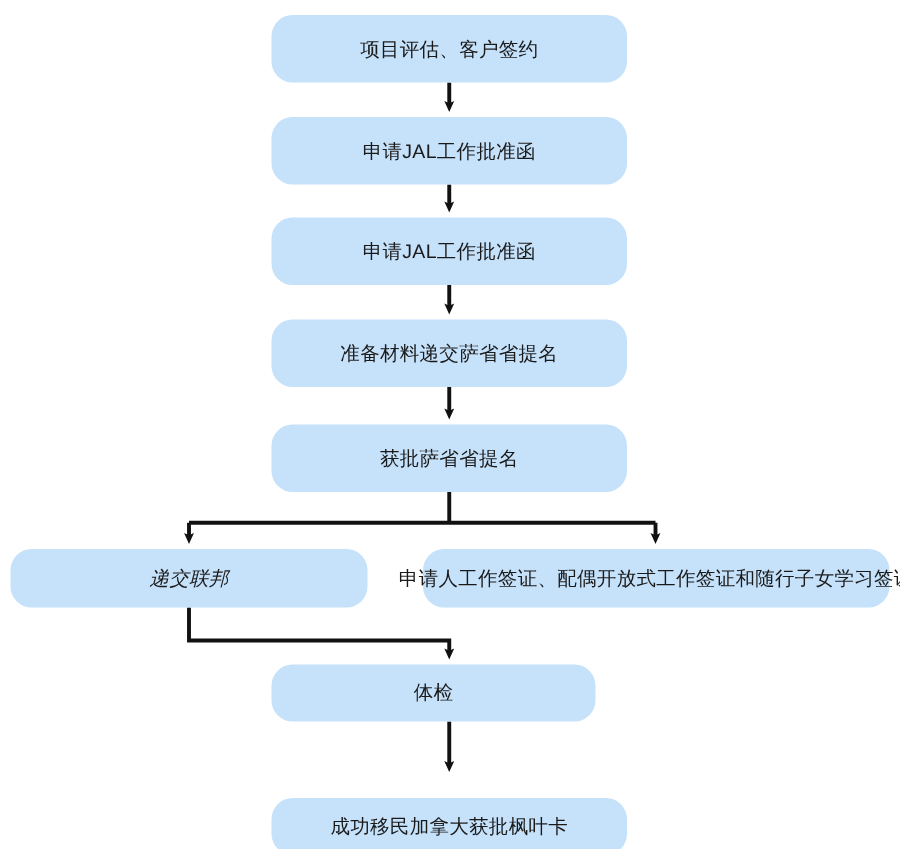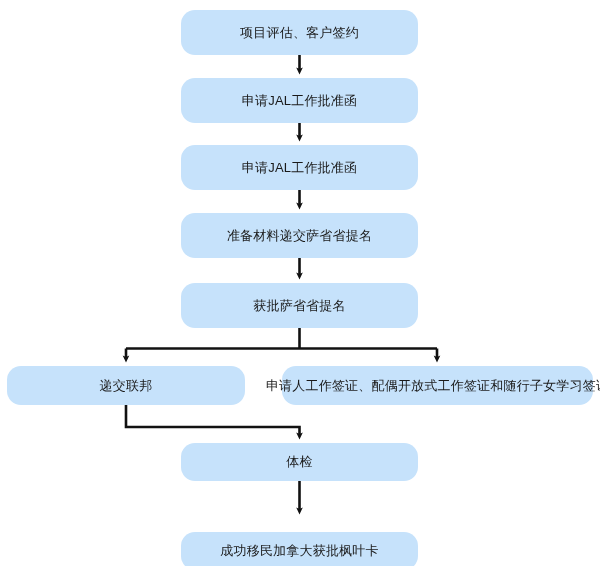--- a/index.html
+++ b/index.html
@@ -42,23 +42,23 @@
   }
   .node-label {
     display: block;
   }
   .n-main { left: 181px; width: 237px; height: 45px; }
   .n1 { top: 10px; }
   .n2 { top: 78px; }
   .n3 { top: 145px; }
   .n4 { top: 213px; }
   .n5 { top: 283px; }
-  .n-left  { left: 7px;   top: 366px; width: 238px; height: 39px; }
+  .n-left  { left: 7px;   top: 366px; width: 238px; height: 39px; font-style: italic; }
   .n-right { left: 282px; top: 366px; width: 311px; height: 39px; }
-  .n-exam  { left: 181px; top: 443px; width: 237px; height: 38px; }
+  .n-exam  { left: 181px; top: 443px; width: 216px; height: 38px; }
   .n-final { left: 181px; top: 532px; width: 237px; height: 38px; }
 </style>
 </head>
 <body>
 
 <div id="flowchart">
 
   <svg id="edge-layer" viewBox="0 0 600 566" width="600" height="566" xmlns="http://www.w3.org/2000/svg">
     <defs>
       <marker id="arrowhead" markerWidth="9" markerHeight="9" refX="4.2" refY="4.2" orient="auto" markerUnits="userSpaceOnUse">

